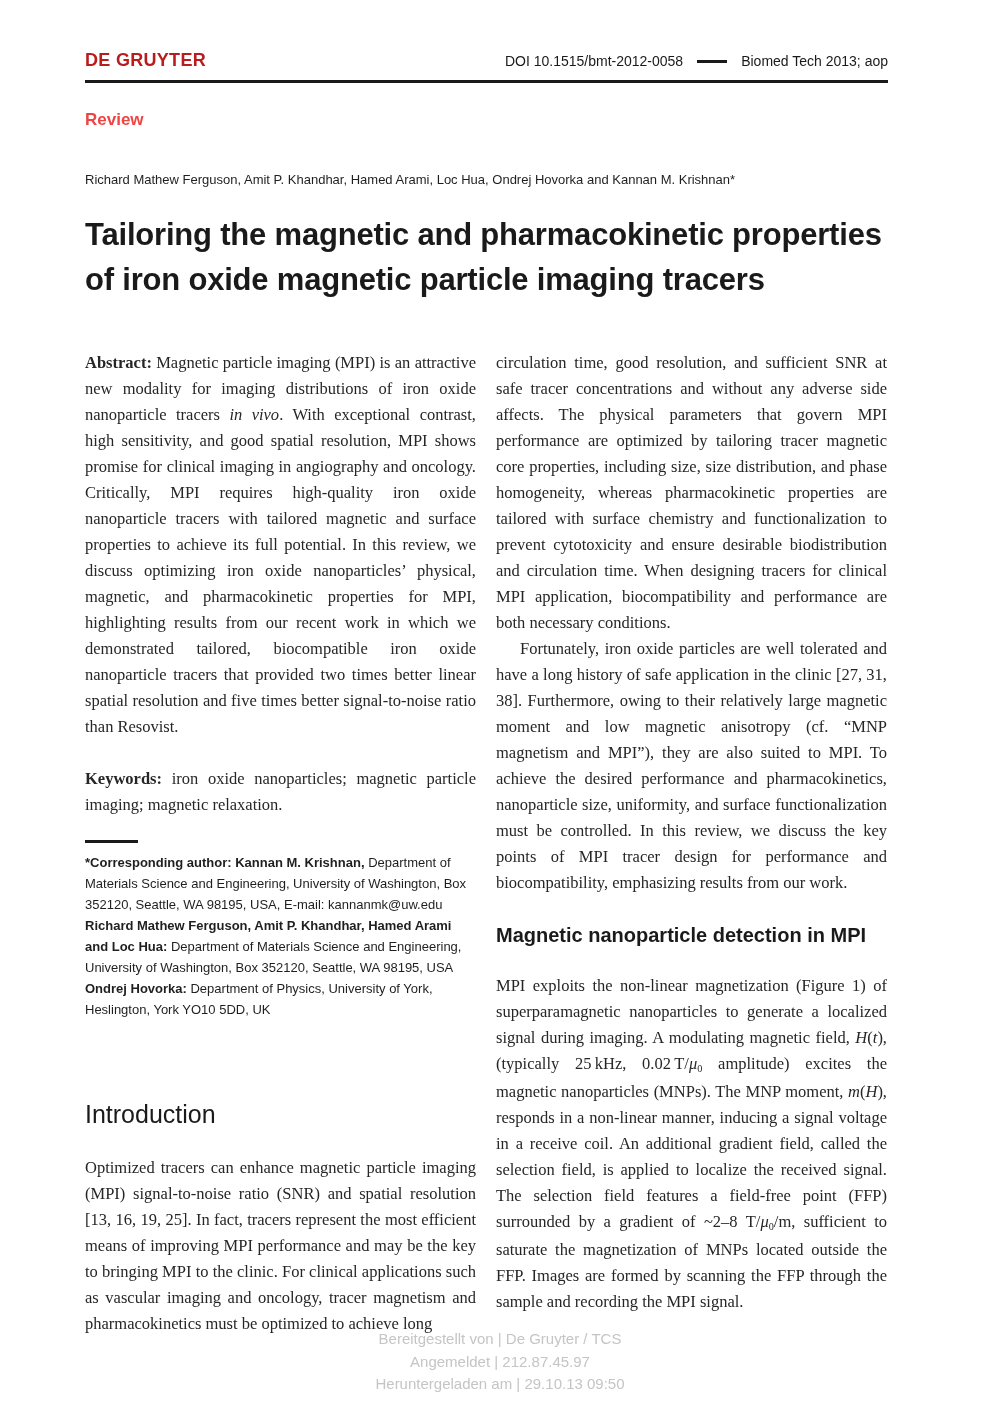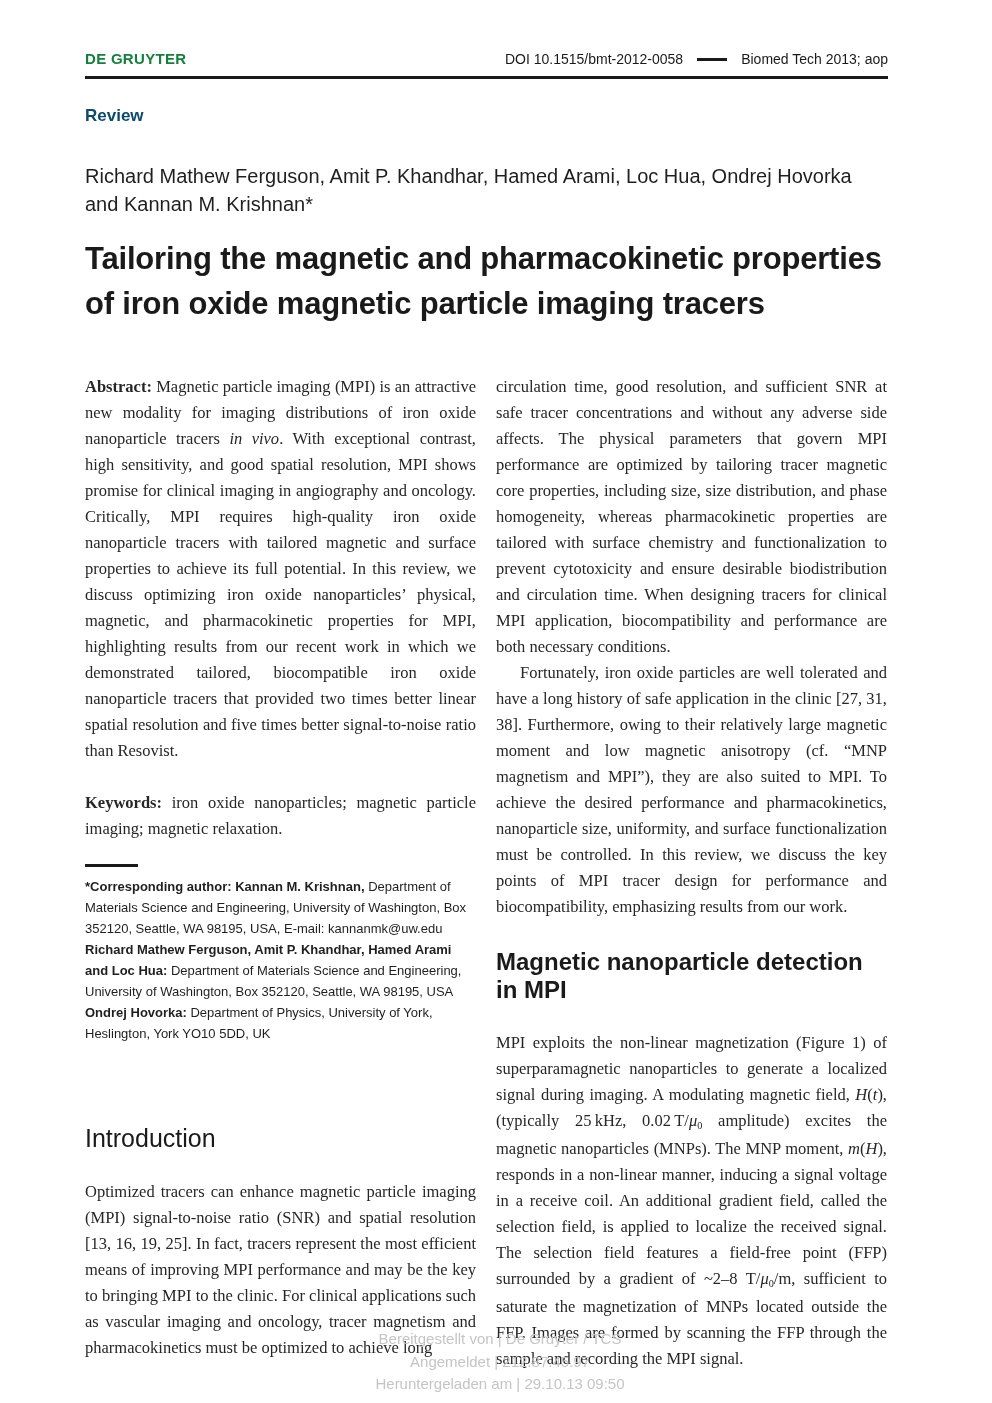--- a/index.html
+++ b/index.html
@@ -19,23 +19,23 @@
 
   
   .masthead {
     display: flex;
     justify-content: space-between;
     align-items: baseline;
     width: 803px;
   }
   .publisher {
     font-weight: 700;
-    font-size: 15px;
+    font-size: 18px;
     letter-spacing: 0.3px;
-    color: #15803d;
+    color: #b91c1c;
   }
   .mast-right {
     display: flex;
     align-items: center;
     gap: 14px;
     font-size: 14px;
     color: #1a1a1a;
   }
   .mast-dash {
     width: 30px;
@@ -48,25 +48,25 @@
     height: 3px;
     background: #1a1a1a;
     margin-top: 9px;
   }
 
   
   .kicker {
     margin-top: 27px;
     font-size: 17px;
     font-weight: 700;
-    color: #0c4a6e;
+    color: #ef4444;
   }
   .authors {
     margin-top: 36px;
-    font-size: 20px;
+    font-size: 13px;
     line-height: 28px;
     font-weight: 400;
     color: #1f1f1f;
     width: 803px;
   }
   .title {
     margin-top: 18px;
     font-size: 31px;
     line-height: 45px;
     font-weight: 700;
@@ -121,21 +121,21 @@
     margin-top: 80px;
     font-size: 25px;
     font-weight: 400;
     color: #1a1a1a;
   }
   .h1 + .body-text { margin-top: 26px; }
 
   .h2 {
     margin-top: 28px;
     margin-bottom: 26px;
-    font-size: 24px;
+    font-size: 20px;
     font-weight: 700;
     color: #1a1a1a;
   }
 
   
   .page-footer {
     position: absolute;
     left: 8px;
     right: 0;
     top: 1328px;

